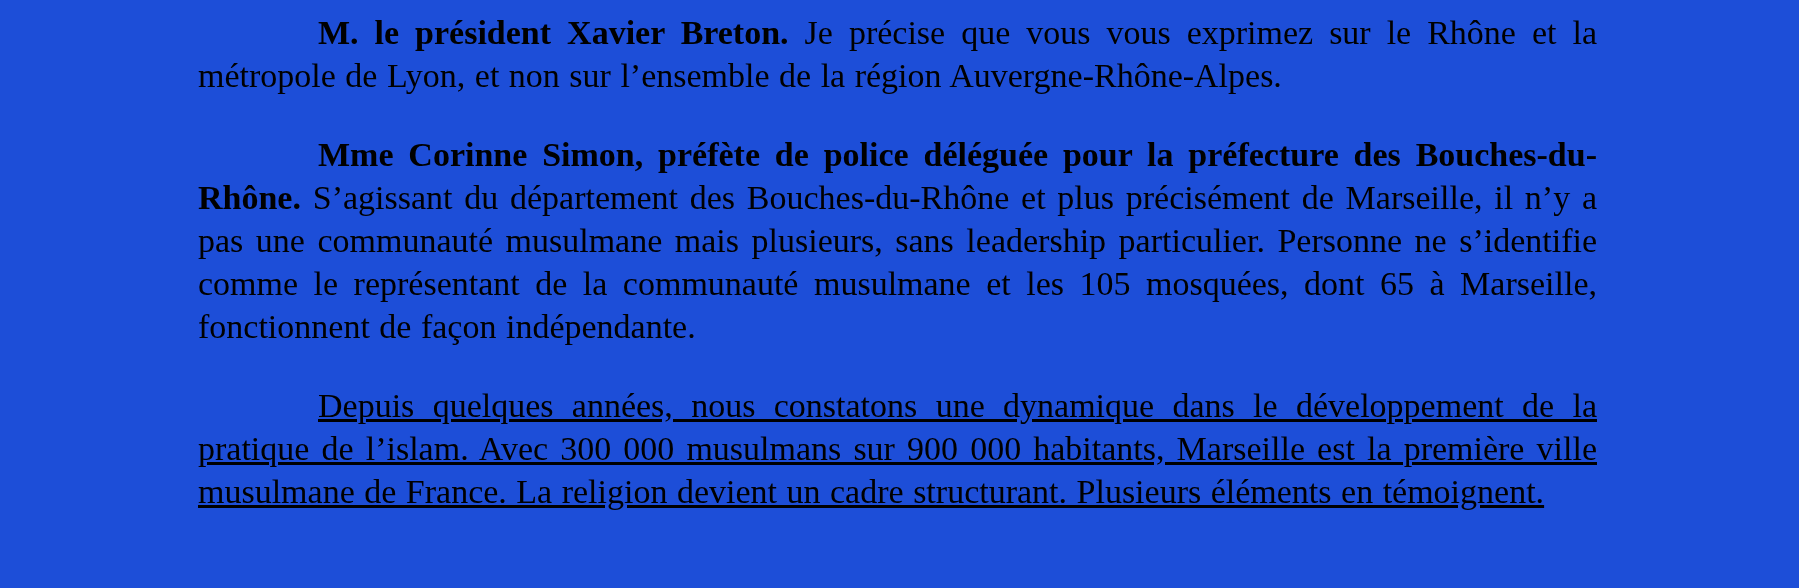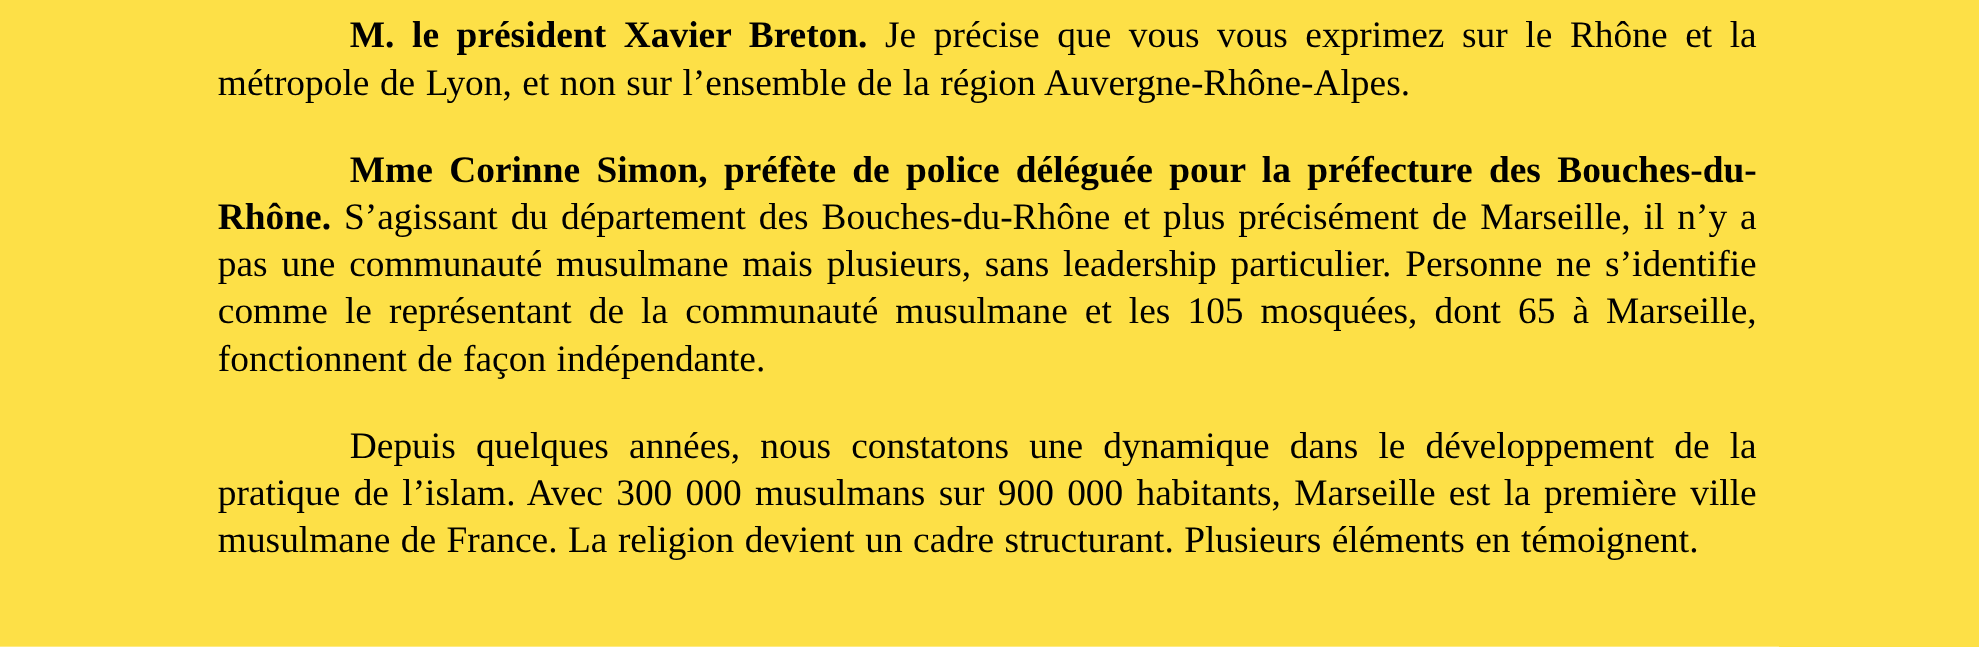--- a/index.html
+++ b/index.html
@@ -10,34 +10,35 @@
   body {
     width: 1799px;
     height: 588px;
     overflow: hidden;
   }
   .page {
     box-sizing: border-box;
     width: 1799px;
     height: 588px;
     padding: 11px 202px 0 198px;
-    background: #fde047;
+    background: #1d4ed8;
   }
   .para {
     font-family: "Liberation Serif", "DejaVu Serif", serif;
     font-size: 34px;
     line-height: 43px;
     color: #000000;
     text-align: justify;
     text-indent: 120px;
     margin: 0 0 36px 0;
     word-spacing: 1px;
   }
   .para:last-child {
     margin-bottom: 1px;
+    text-decoration: underline;
   }
   .speaker {
     font-weight: bold;
   }
 </style>
 </head>
 <body>
 
 <div class="page">
 

